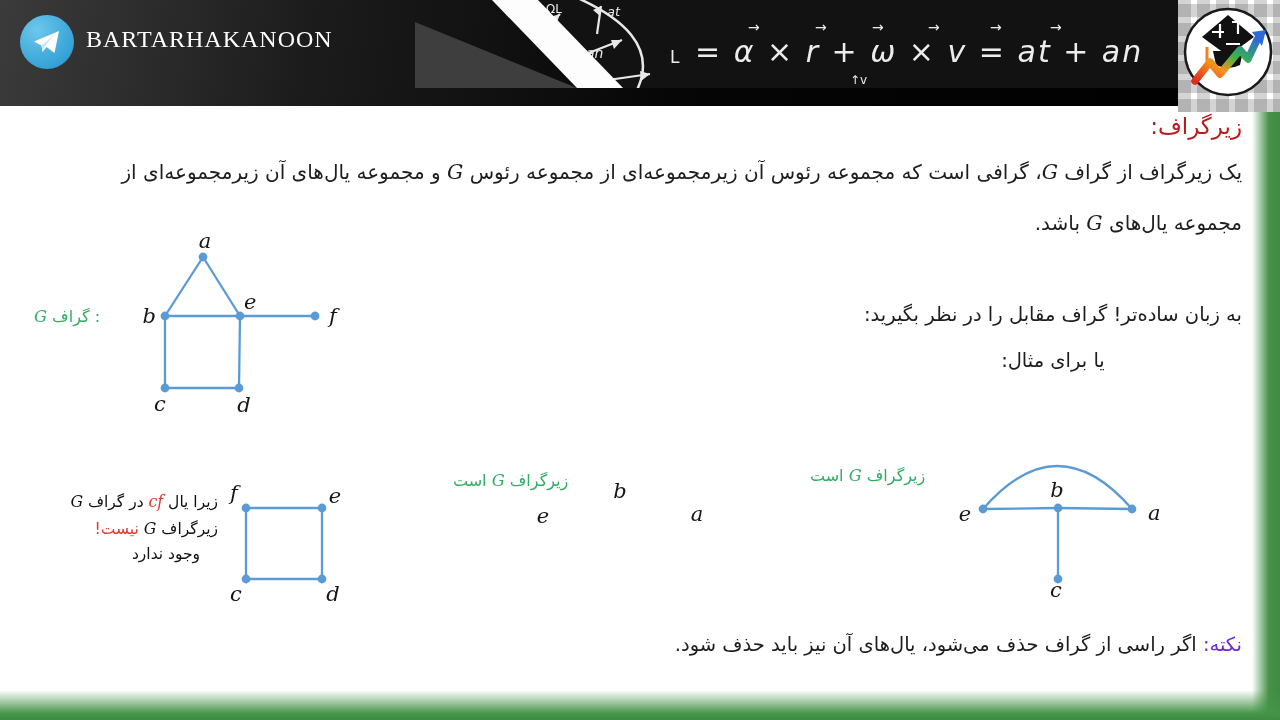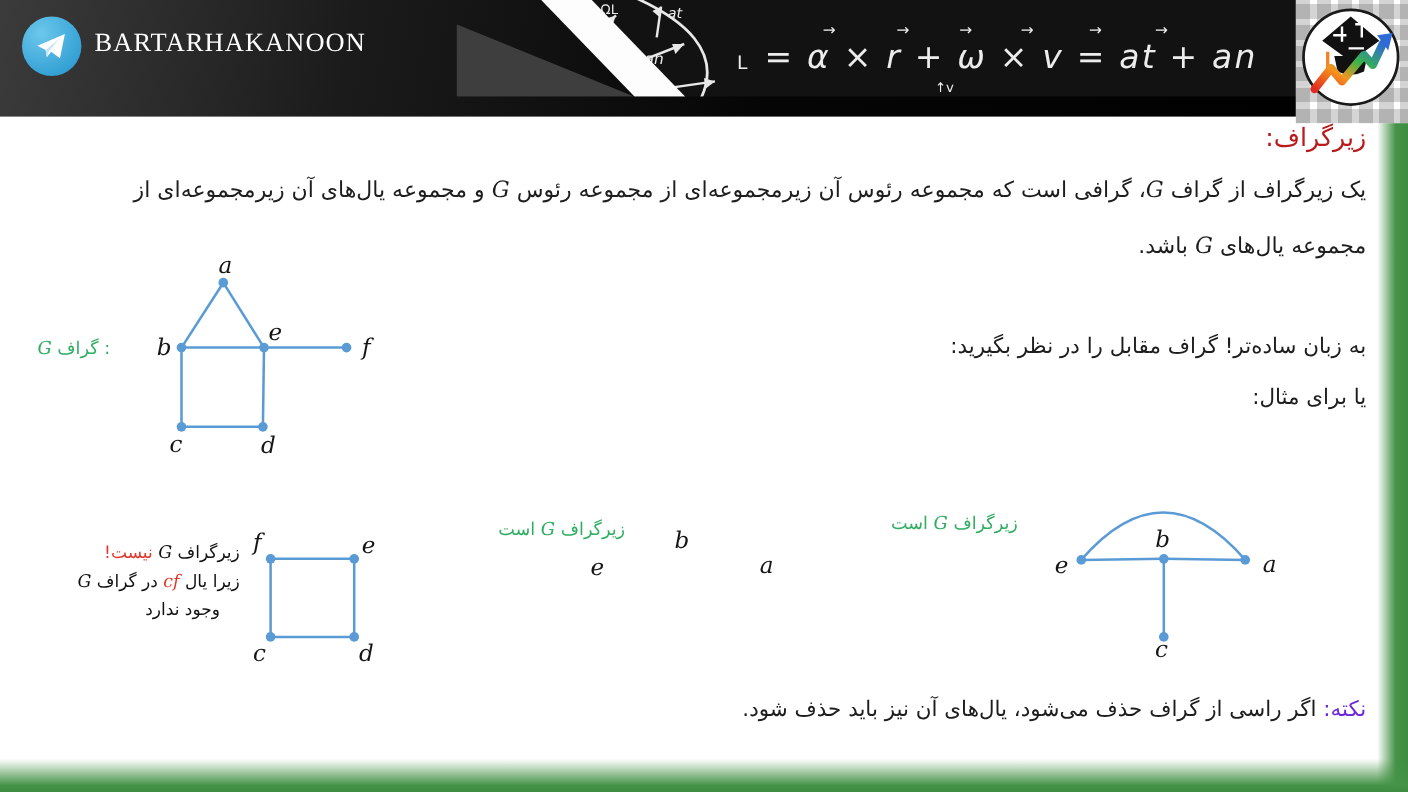--- a/index.html
+++ b/index.html
@@ -27,21 +27,21 @@
   .logo{position:absolute;right:6px;top:6px;width:92px;height:92px;z-index:4;}
   
   .rightbar{position:absolute;right:0;top:96px;width:28px;height:624px;z-index:1;
             background:linear-gradient(to right,rgba(69,147,72,0) 0%,#459348 60%,#3e8c42 100%);}
   .bottombar{position:absolute;left:0;bottom:0;width:1280px;height:30px;z-index:1;
              background:linear-gradient(to bottom,rgba(69,147,72,0) 0%,#459348 80%,#3e8c42 100%);}
   
   .rtl{direction:rtl;unicode-bidi:embed;}
   .title{position:absolute;right:38px;top:98px;font-size:23px;font-weight:400;color:#b91c1c;}
   .para{position:absolute;right:38px;top:147px;text-align:right;line-height:51px;font-size:20px;white-space:nowrap;}
-  .mid{position:absolute;right:38px;top:292px;text-align:right;line-height:46px;font-size:19.5px;white-space:nowrap;}
+  .mid{position:absolute;right:38px;top:292px;text-align:center;line-height:46px;font-size:19.5px;white-space:nowrap;}
   .note{position:absolute;right:38px;top:633px;font-size:19.5px;white-space:nowrap;}
   .note .lbl{color:#6d28d9;}
   .math{font-family:"DejaVu Serif","Liberation Serif",serif;font-style:italic;font-size:1.02em;}
   .glabel{position:absolute;color:#2fae62;font-size:16px;white-space:nowrap;text-align:center;}
   .glabel .math{color:#2fae62;}
   .notblock{position:absolute;left:48px;top:489px;width:170px;direction:rtl;text-align:right;
             font-size:15.5px;line-height:25.5px;color:#111;}
   .notblock .red{color:#e0382d;}
   .notblock .indent{padding-right:18px;}
   .graph{position:absolute;}
@@ -141,22 +141,22 @@
     <span>: گراف </span><span class="math">G</span>
   </div>
   <div class="glabel rtl" style="left:453px;top:471px;">
     <span>زیرگراف </span><span class="math">G</span><span> است</span>
   </div>
   <div class="glabel rtl" style="left:810px;top:466px;">
     <span>زیرگراف </span><span class="math">G</span><span> است</span>
   </div>
 
   <div class="notblock">
+    <div><span>زیرا یال </span><span class="math red">cf</span><span> در گراف </span><span class="math">G</span></div>
     <div><span>زیرگراف </span><span class="math">G</span><span class="red"> نیست!</span></div>
-    <div><span>زیرا یال </span><span class="math red">cf</span><span> در گراف </span><span class="math">G</span></div>
     <div class="indent">وجود ندارد</div>
   </div>
 
   <div class="graph" style="left: 40px; top: 228px;"><svg width="300" height="195" style="overflow: visible;">
         <line x1="163" y1="29" x2="125" y2="88" stroke="#5b9bd5" stroke-width="2.3"></line>
         <line x1="163" y1="29" x2="200" y2="88" stroke="#5b9bd5" stroke-width="2.3"></line>
         <line x1="125" y1="88" x2="200" y2="88" stroke="#5b9bd5" stroke-width="2.3"></line>
         <line x1="200" y1="88" x2="275" y2="88" stroke="#5b9bd5" stroke-width="2.3"></line>
         <line x1="125" y1="88" x2="125" y2="160" stroke="#5b9bd5" stroke-width="2.3"></line>
         <line x1="200" y1="88" x2="199" y2="160" stroke="#5b9bd5" stroke-width="2.3"></line>

